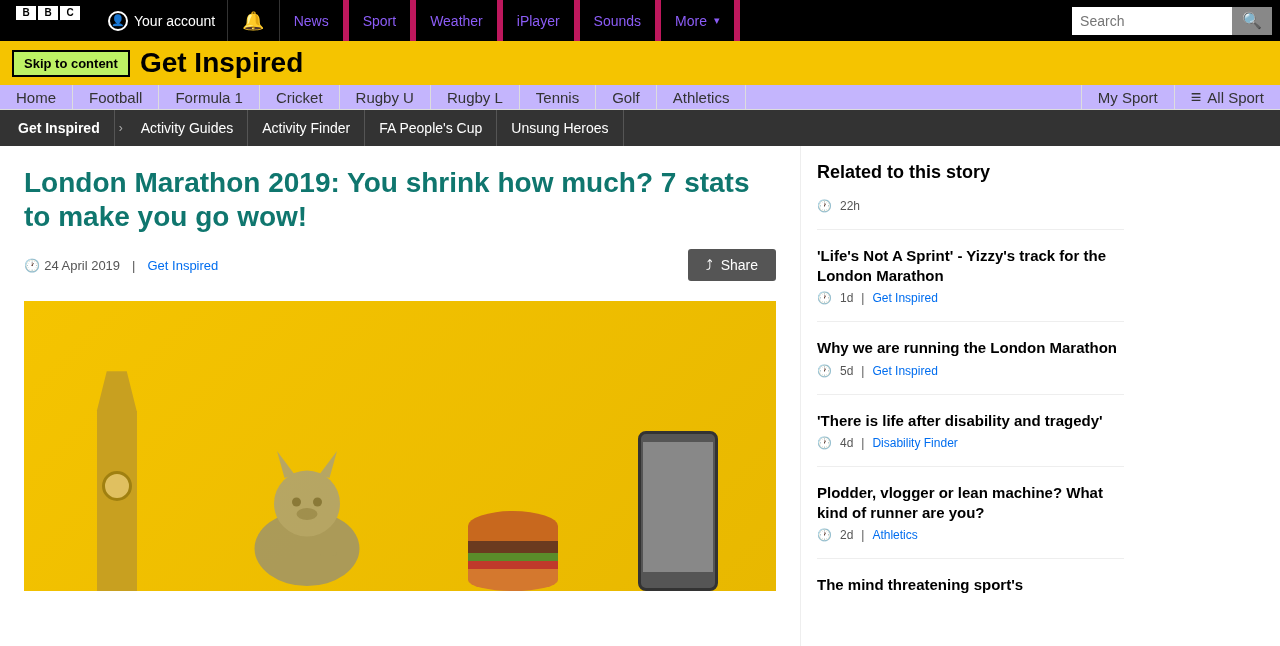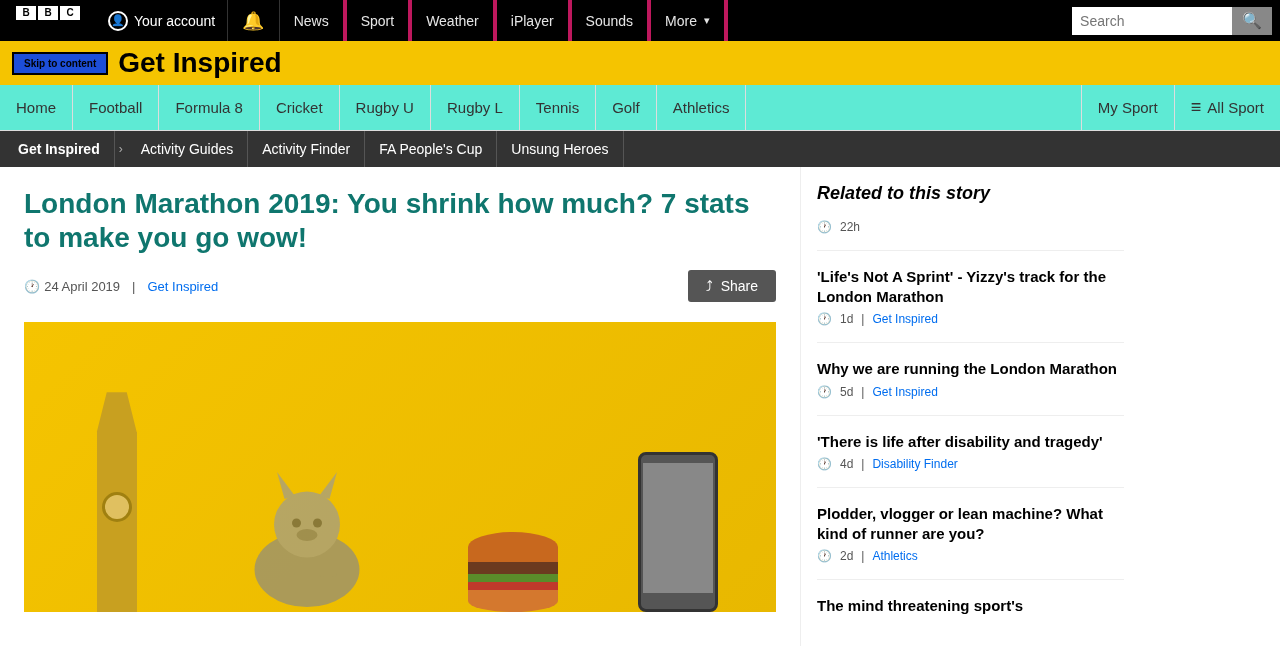--- a/index.html
+++ b/index.html
@@ -69,28 +69,28 @@
       height: 100%;
       border-right: 1px solid #333;
       font-size: 18px;
     }
     .top-bar-nav {
       display: flex;
       align-items: center;
       height: 100%;
     }
     .top-bar-nav a {
-      color: #e5e5e5;
+      color: #8b5cf6;
       text-decoration: none;
       padding: 0 14px;
       height: 100%;
       display: flex;
       align-items: center;
       font-size: 14px;
-      border-right: 4px solid #be185d;
+      border-right: 6px solid #be185d;
     }
     .top-bar-more {
       display: flex;
       align-items: center;
       gap: 4px;
     }
     .search-bar {
       display: flex;
       margin-left: auto;
       background: #fff;
@@ -116,41 +116,41 @@
 
     
     .get-inspired-banner {
       background: #f5c400;
       padding: 6px 12px;
       display: flex;
       align-items: center;
       gap: 10px;
     }
     .skip-to-content {
-      background: #1d4ed8;
+      background: #bef264;
       border: 2px solid #000;
       padding: 4px 10px;
-      font-size: 10px;
+      font-size: 13px;
       font-weight: bold;
       cursor: pointer;
       white-space: nowrap;
     }
     .get-inspired-title {
       font-size: 28px;
       font-weight: bold;
       color: #000;
     }
 
     
     .sport-nav {
-      background: #5eead4;
+      background: #c4b5fd;
       display: flex;
       align-items: center;
       border-bottom: 1px solid #ddd;
-      height: 46px;
+      height: 25px;
     }
     .sport-nav a {
       color: #333;
       text-decoration: none;
       padding: 0 16px;
       height: 100%;
       display: flex;
       align-items: center;
       font-size: 15px;
       border-right: 1px solid #ddd;
@@ -386,21 +386,20 @@
     .sidebar {
       width: 340px;
       padding: 16px;
       border-left: 1px solid #eee;
     }
     .related-title {
       font-size: 18px;
       font-weight: bold;
       margin-bottom: 16px;
       color: #000;
-      font-style: italic;
     }
     .related-item {
       margin-bottom: 16px;
       padding-bottom: 16px;
       border-bottom: 1px solid #eee;
     }
     .related-item:last-child { border-bottom: none; }
     .related-item-title {
       font-size: 15px;
       font-weight: bold;
@@ -472,21 +471,21 @@
 </div>
 
 <div class="get-inspired-banner">
   <button class="skip-to-content">Skip to content</button>
   <span class="get-inspired-title">Get Inspired</span>
 </div>
 
 <div class="sport-nav">
   <a href="#">Home</a>
   <a href="#">Football</a>
-  <a href="#">Formula 8</a>
+  <a href="#">Formula 1</a>
   <a href="#">Cricket</a>
   <a href="#">Rugby U</a>
   <a href="#">Rugby L</a>
   <a href="#">Tennis</a>
   <a href="#">Golf</a>
   <a href="#">Athletics</a>
 
   <div class="sport-nav-right">
     <button class="my-sport-btn">My Sport</button>
     <button class="all-sport-btn">

